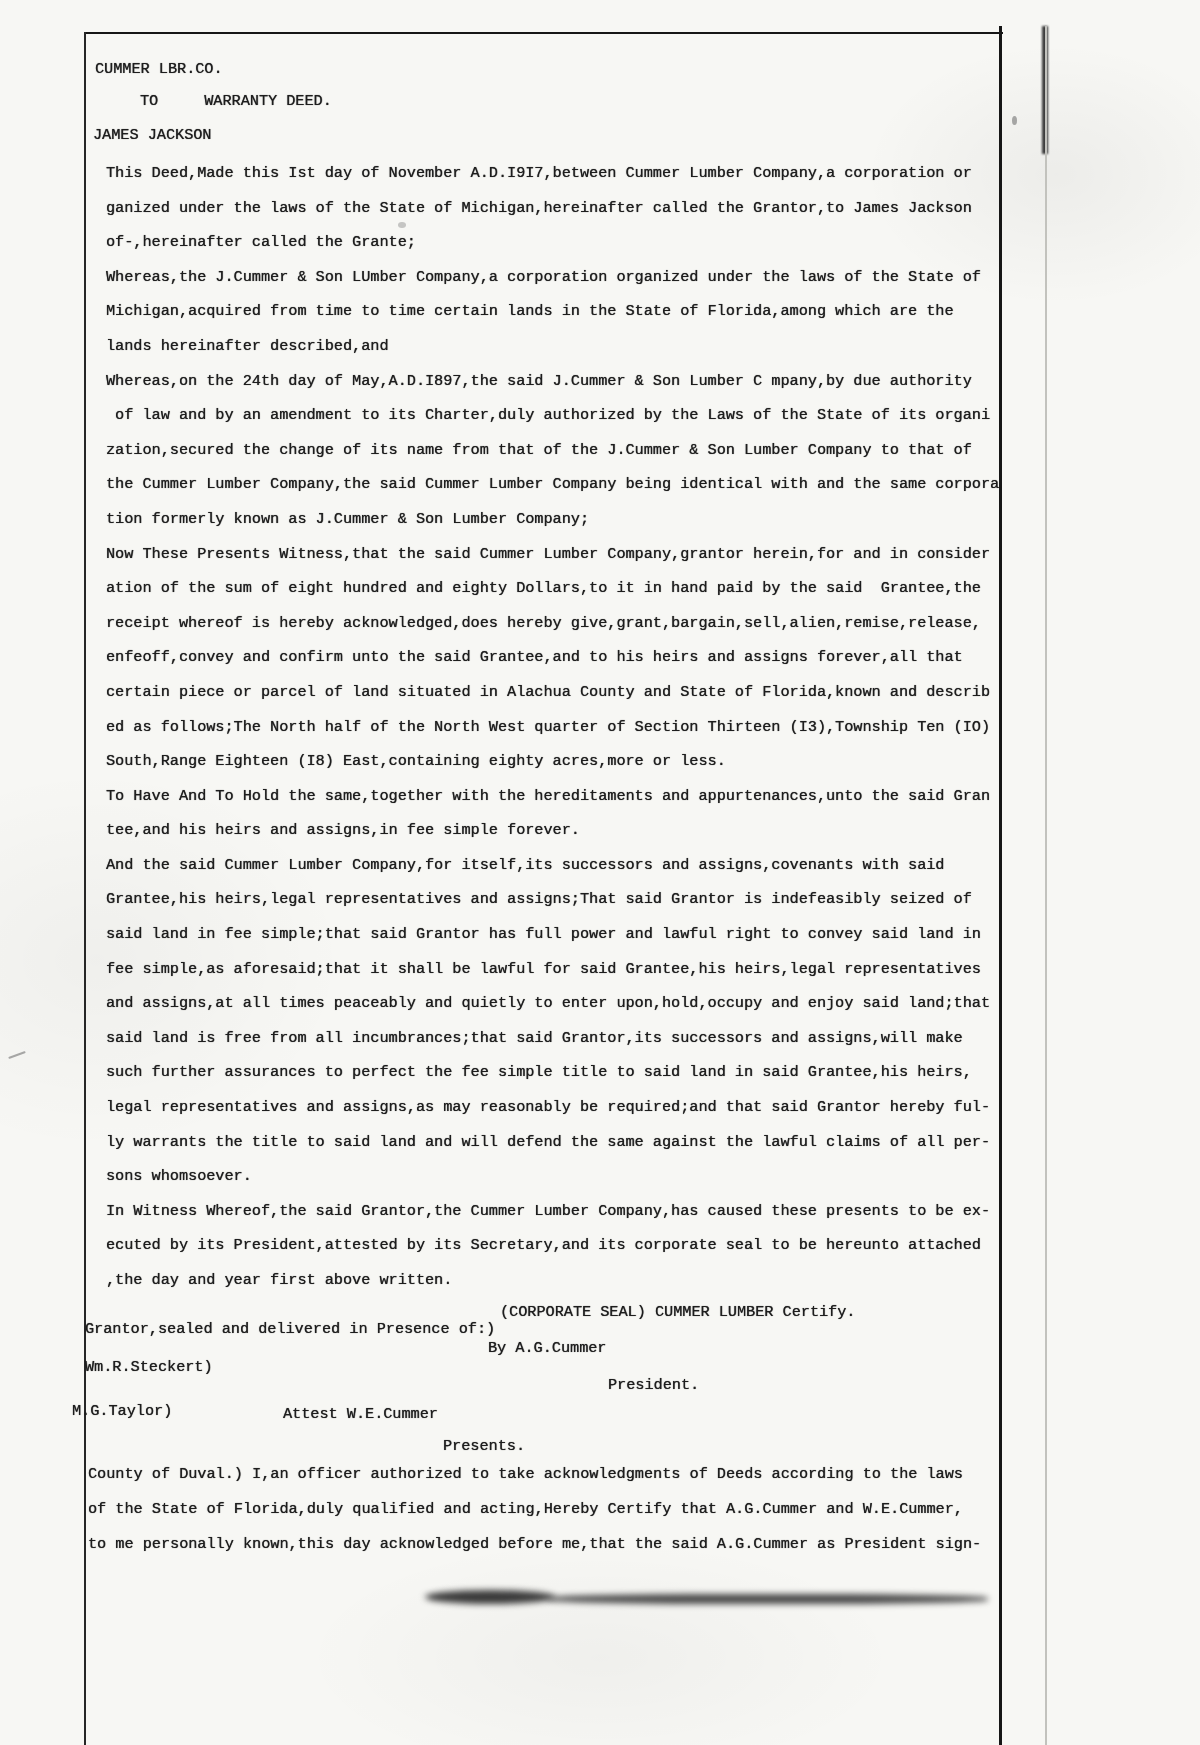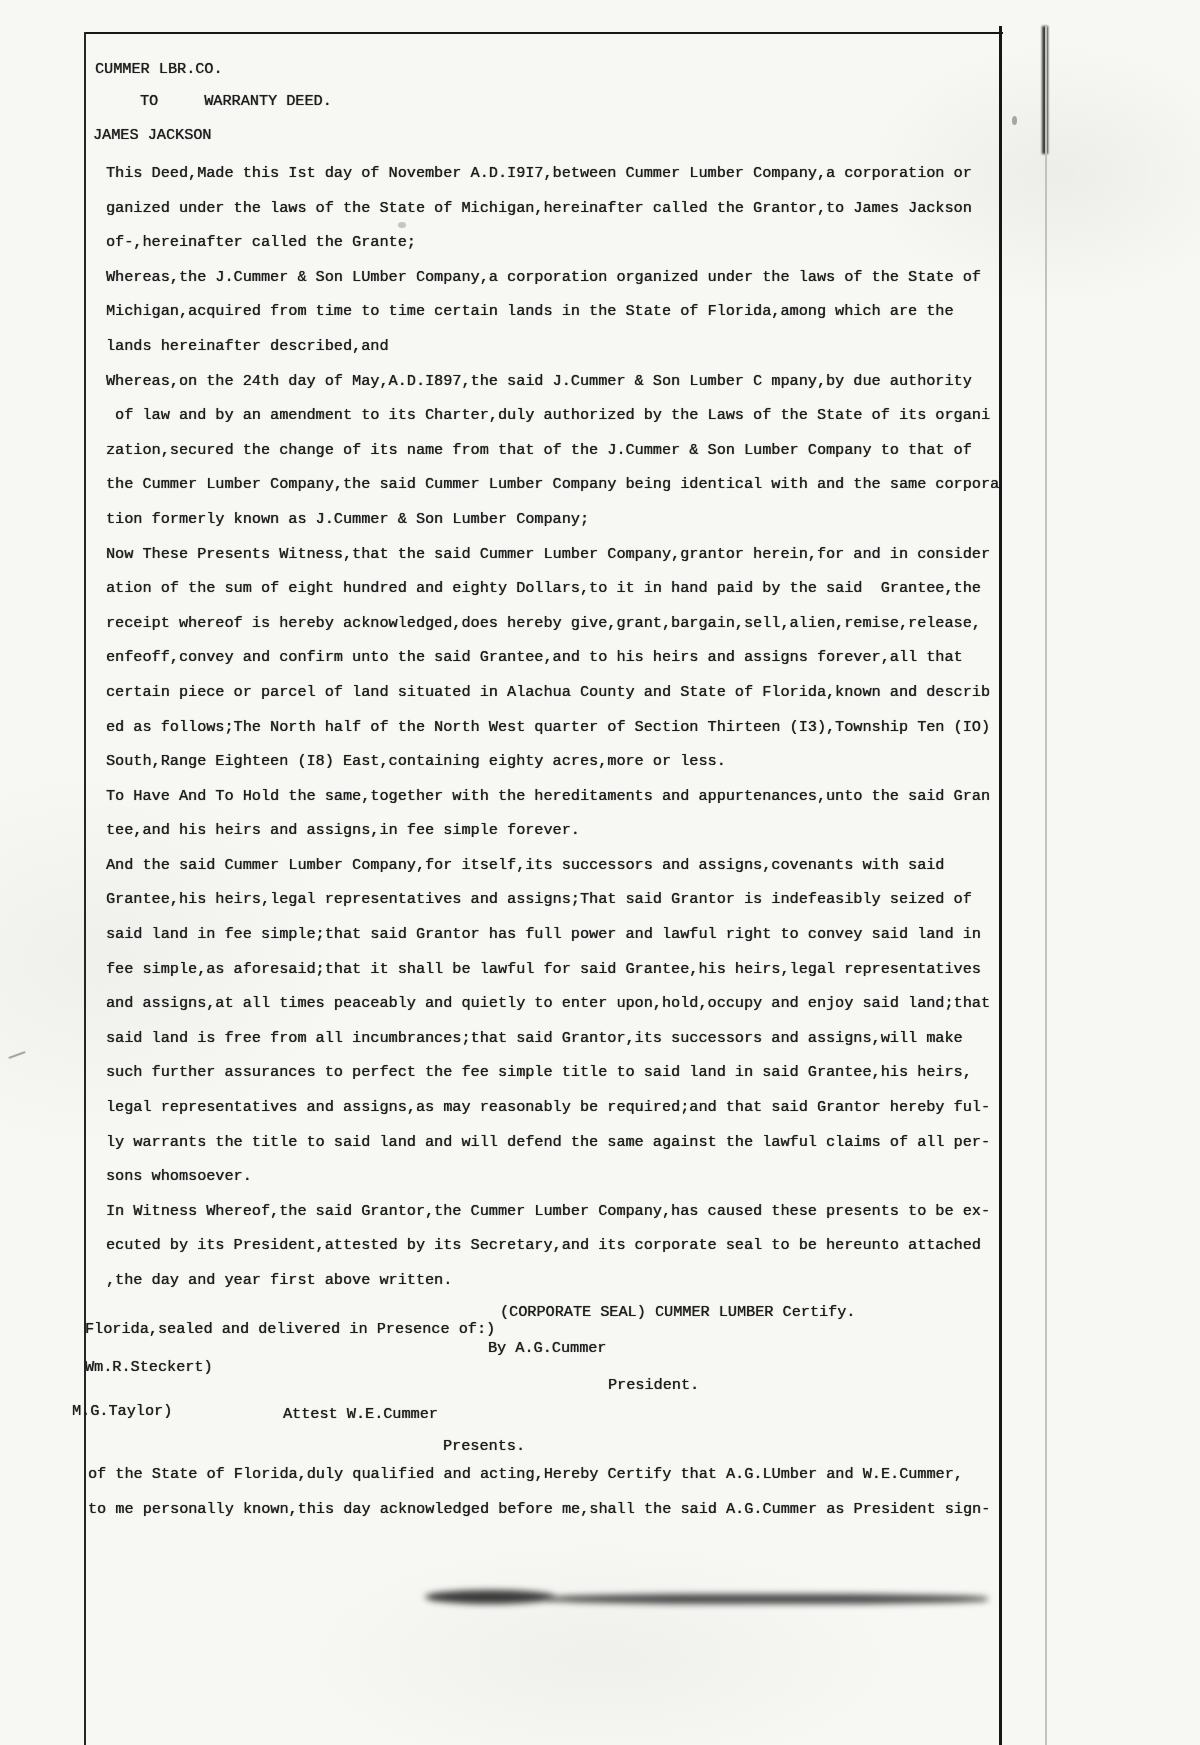--- a/index.html
+++ b/index.html
@@ -55,29 +55,29 @@
 
   <div class="abs doc-text" style="left:95px;top:8px">CUMMER LBR.CO.</div>
 
   <div class="abs doc-text" style="left:140px;top:40px"><span>TO</span><span class="to-gap"></span><span>WARRANTY DEED.</span></div>
 
   <div class="abs doc-text" style="left:93px;top:74px">JAMES JACKSON</div>
 
   <div class="abs doc-text body-lines"><div>This Deed,Made this Ist day of November A.D.I9I7,between Cummer Lumber Company,a corporation or</div><div>ganized under the laws of the State of Michigan,hereinafter called the Grantor,to James Jackson</div><div>of-,hereinafter called the Grante;</div><div>Whereas,the J.Cummer &amp; Son LUmber Company,a corporation organized under the laws of the State of</div><div>Michigan,acquired from time to time certain lands in the State of Florida,among which are the</div><div>lands hereinafter described,and</div><div>Whereas,on the 24th day of May,A.D.I897,the said J.Cummer &amp; Son Lumber C mpany,by due authority</div><div> of law and by an amendment to its Charter,duly authorized by the Laws of the State of its organi</div><div>zation,secured the change of its name from that of the J.Cummer &amp; Son Lumber Company to that of</div><div>the Cummer Lumber Company,the said Cummer Lumber Company being identical with and the same corpora</div><div>tion formerly known as J.Cummer &amp; Son Lumber Company;</div><div>Now These Presents Witness,that the said Cummer Lumber Company,grantor herein,for and in consider</div><div>ation of the sum of eight hundred and eighty Dollars,to it in hand paid by the said  Grantee,the</div><div>receipt whereof is hereby acknowledged,does hereby give,grant,bargain,sell,alien,remise,release,</div><div>enfeoff,convey and confirm unto the said Grantee,and to his heirs and assigns forever,all that</div><div>certain piece or parcel of land situated in Alachua County and State of Florida,known and describ</div><div>ed as follows;The North half of the North West quarter of Section Thirteen (I3),Township Ten (IO)</div><div>South,Range Eighteen (I8) East,containing eighty acres,more or less.</div><div>To Have And To Hold the same,together with the hereditaments and appurtenances,unto the said Gran</div><div>tee,and his heirs and assigns,in fee simple forever.</div><div>And the said Cummer Lumber Company,for itself,its successors and assigns,covenants with said</div><div>Grantee,his heirs,legal representatives and assigns;That said Grantor is indefeasibly seized of</div><div>said land in fee simple;that said Grantor has full power and lawful right to convey said land in</div><div>fee simple,as aforesaid;that it shall be lawful for said Grantee,his heirs,legal representatives</div><div>and assigns,at all times peaceably and quietly to enter upon,hold,occupy and enjoy said land;that</div><div>said land is free from all incumbrances;that said Grantor,its successors and assigns,will make</div><div>such further assurances to perfect the fee simple title to said land in said Grantee,his heirs,</div><div>legal representatives and assigns,as may reasonably be required;and that said Grantor hereby ful-</div><div>ly warrants the title to said land and will defend the same against the lawful claims of all per-</div><div>sons whomsoever.</div><div>In Witness Whereof,the said Grantor,the Cummer Lumber Company,has caused these presents to be ex-</div><div>ecuted by its President,attested by its Secretary,and its corporate seal to be hereunto attached</div><div>,the day and year first above written.</div></div>
 
   <div class="abs doc-text" style="left:500px;top:1251px">(CORPORATE SEAL) CUMMER LUMBER Certify.</div>
-  <div class="abs doc-text" style="left:85px;top:1268px">Florida,sealed and delivered in Presence of:)</div>
+  <div class="abs doc-text" style="left:85px;top:1268px">Grantor,sealed and delivered in Presence of:)</div>
   <div class="abs doc-text" style="left:488px;top:1287px">By A.G.Cummer</div>
   <div class="abs doc-text" style="left:85px;top:1306px">Wm.R.Steckert)</div>
   <div class="abs doc-text" style="left:608px;top:1324px">President.</div>
   <div class="abs doc-text" style="left:72px;top:1350px">M.G.Taylor)</div>
   <div class="abs doc-text" style="left:283px;top:1353px">Attest W.E.Cummer</div>
   <div class="abs doc-text" style="left:443px;top:1385px">Presents.</div>
 
-  <div class="abs doc-text ack-lines"><div>of the State of Florida,duly qualified and acting,Hereby Certify that A.G.LUmber and W.E.Cummer,</div><div>to me personally known,this day acknowledged before me,shall the said A.G.Cummer as President sign-</div></div>
+  <div class="abs doc-text ack-lines"><div>County of Duval.) I,an officer authorized to take acknowledgments of Deeds according to the laws</div><div>of the State of Florida,duly qualified and acting,Hereby Certify that A.G.Cummer and W.E.Cummer,</div><div>to me personally known,this day acknowledged before me,that the said A.G.Cummer as President sign-</div></div>
 
   <div class="smudge smudge-1"></div>
   <div class="smudge smudge-2"></div>
   <div class="bottom-edge"></div>
   <div class="speck speck-1"></div>
   <div class="speck speck-2"></div>
   <div class="speck speck-3"></div>
 
 </div>
 

